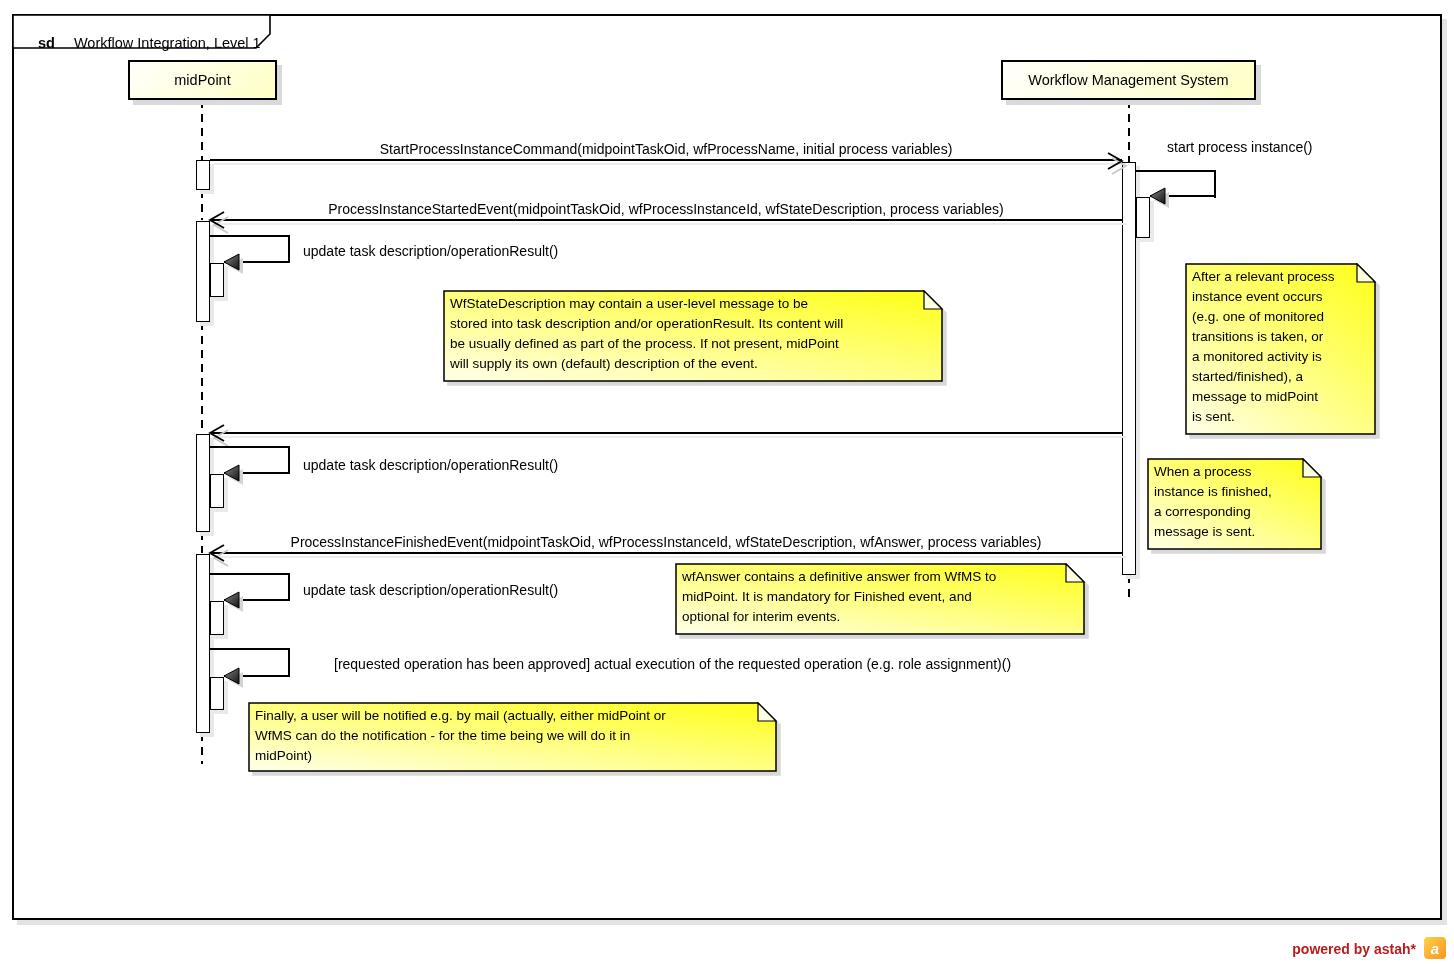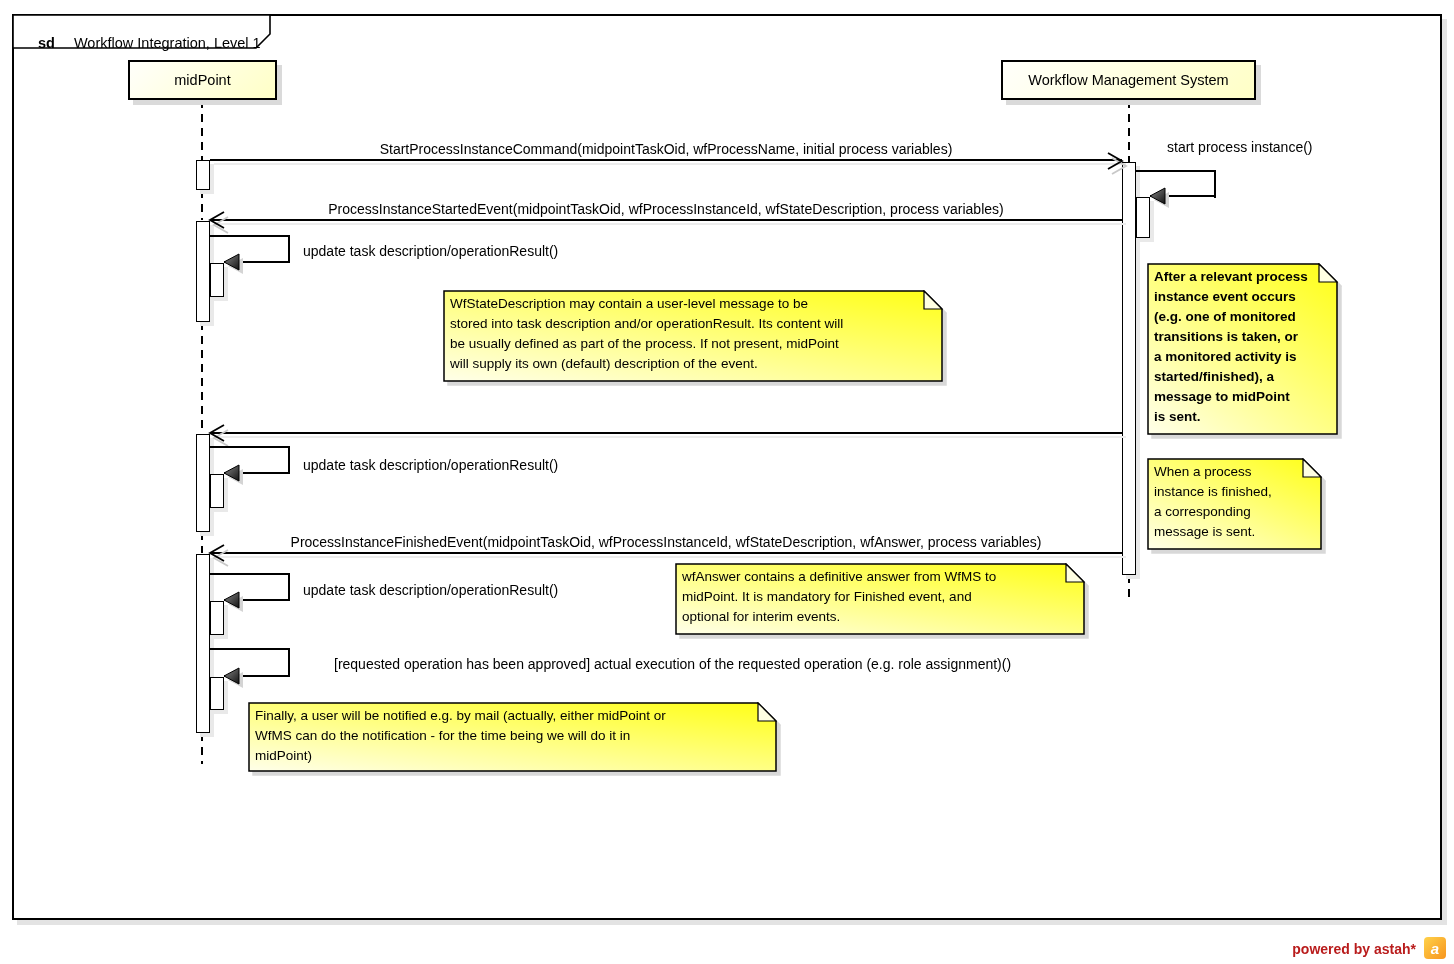--- a/index.html
+++ b/index.html
@@ -157,21 +157,21 @@
       <path d="M1,1 H481 L499,19 V91 H1 Z" fill="url(#noteG)" stroke="#000" stroke-width="1.5"></path>
       <path d="M481,1 L481,19 L499,19 Z" fill="#ffffe2" stroke="#000" stroke-width="1.2"></path>
     </svg>
     <div class="note-text">WfStateDescription may contain a user-level message to be
 stored into task description and/or operationResult. Its content will
 be usually defined as part of the process. If not present, midPoint
 will supply its own (default) description of the event.</div>
   </div>
 
   
-  <div class="note" style="left:1147px; top:263px; width:191px; height:148px;font-weight:bold;">
+  <div class="note" style="left:1185px; top:263px; width:191px; height:148px;">
     <svg width="191" height="172">
       <path d="M1,1 H172 L190,19 V171 H1 Z" fill="url(#noteG)" stroke="#000" stroke-width="1.5"></path>
       <path d="M172,1 L172,19 L190,19 Z" fill="#ffffe2" stroke="#000" stroke-width="1.2"></path>
     </svg>
     <div class="note-text">After a relevant process
 instance event occurs
 (e.g. one of monitored
 transitions is taken, or
 a monitored activity is
 started/finished), a

